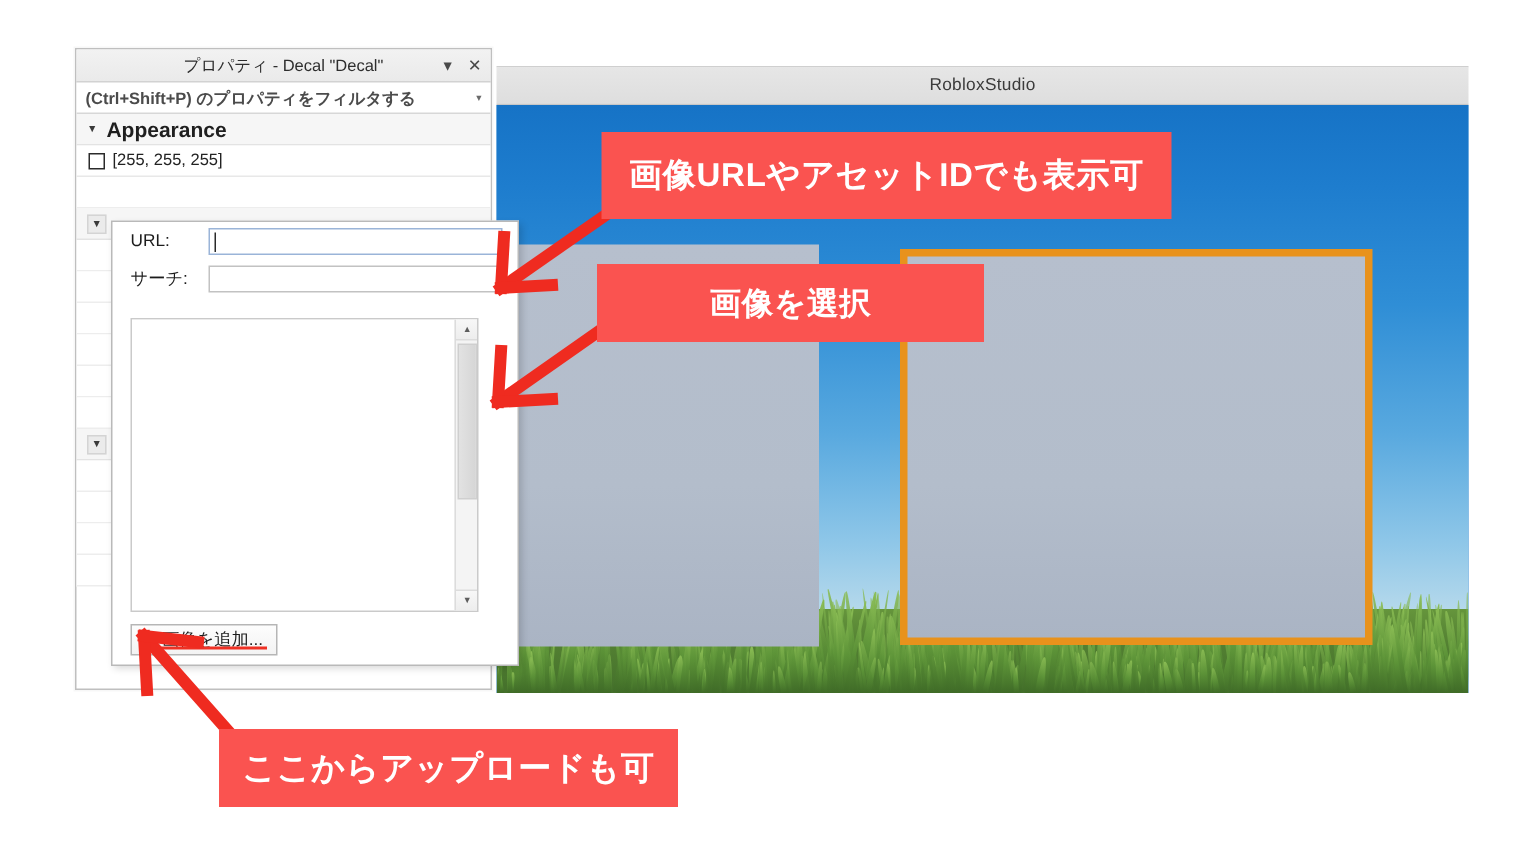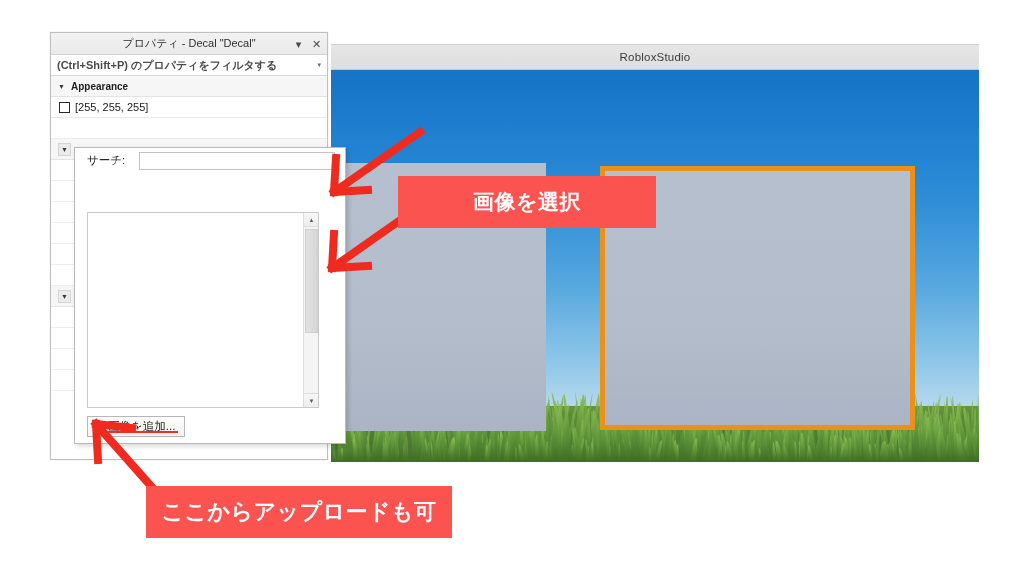--- a/index.html
+++ b/index.html
@@ -117,21 +117,21 @@
   }
   #props-filter .fcaret { font-size: 7px; color: #6a6a6a; padding-right: 2px; }
 
   .grp-row {
     height: 21px;
     background: #f6f6f6;
     border-bottom: 1px solid #e3e3e3;
     display: flex; align-items: center; padding-left: 7px;
   }
   .grp-row .tri { font-size: 7px; color: #3a3a3a; margin-right: 6px; }
-  .grp-row .glabel { font-size: 10px; font-weight: bold; color: #1f1f1f; }
+  .grp-row .glabel { font-size: 14px; font-weight: bold; color: #1f1f1f; }
 
   .prop-row {
     height: 21px;
     border-bottom: 1px solid #e8e8e8;
     display: flex; align-items: center;
     background: #ffffff;
   }
   .prop-row .pname {
     width: 138px; padding-left: 22px;
     font-size: 11px; color: #222222;
@@ -1273,20 +1273,26 @@
       <span class="tri2">▼</span>
     </div>
     <div class="blank-row"></div>
     <div class="blank-row"></div>
     <div class="blank-row"></div>
     <div class="blank-row"></div>
   </div>
 
   <div id="picker">
 
+    <div class="field-row">
+      <span class="flabel">URL:</span>
+      <span class="fbox">
+        <span id="caret"></span>
+      </span>
+    </div>
 
     <div class="field-row">
       <span class="flabel">サーチ:</span>
       <span class="fbox plain"></span>
     </div>
 
     <div id="imglist">
 
 
       <div class="ilist-blank"></div>
@@ -1298,20 +1304,23 @@
       </div>
     </div>
 
     <div id="addbtn">
       <span class="plus">＋</span>
       <span class="alabel">画像を追加...</span>
       <span class="underline"></span>
     </div>
   </div>
 
+  <div class="anno" id="anno-url">
+    <span>画像URLやアセットIDでも表示可</span>
+  </div>
   <div class="anno" id="anno-up">
     <span>ここからアップロードも可</span>
   </div>
   <div class="anno" id="anno-sel">
     <span>画像を選択</span>
   </div>
 
   <svg class="arrow" id="arrow1" width="110" height="80">
     <g stroke="#ef2b20" stroke-width="8" fill="none" stroke-linecap="square">
       <line x1="100" y1="2" x2="14" y2="62"></line>

